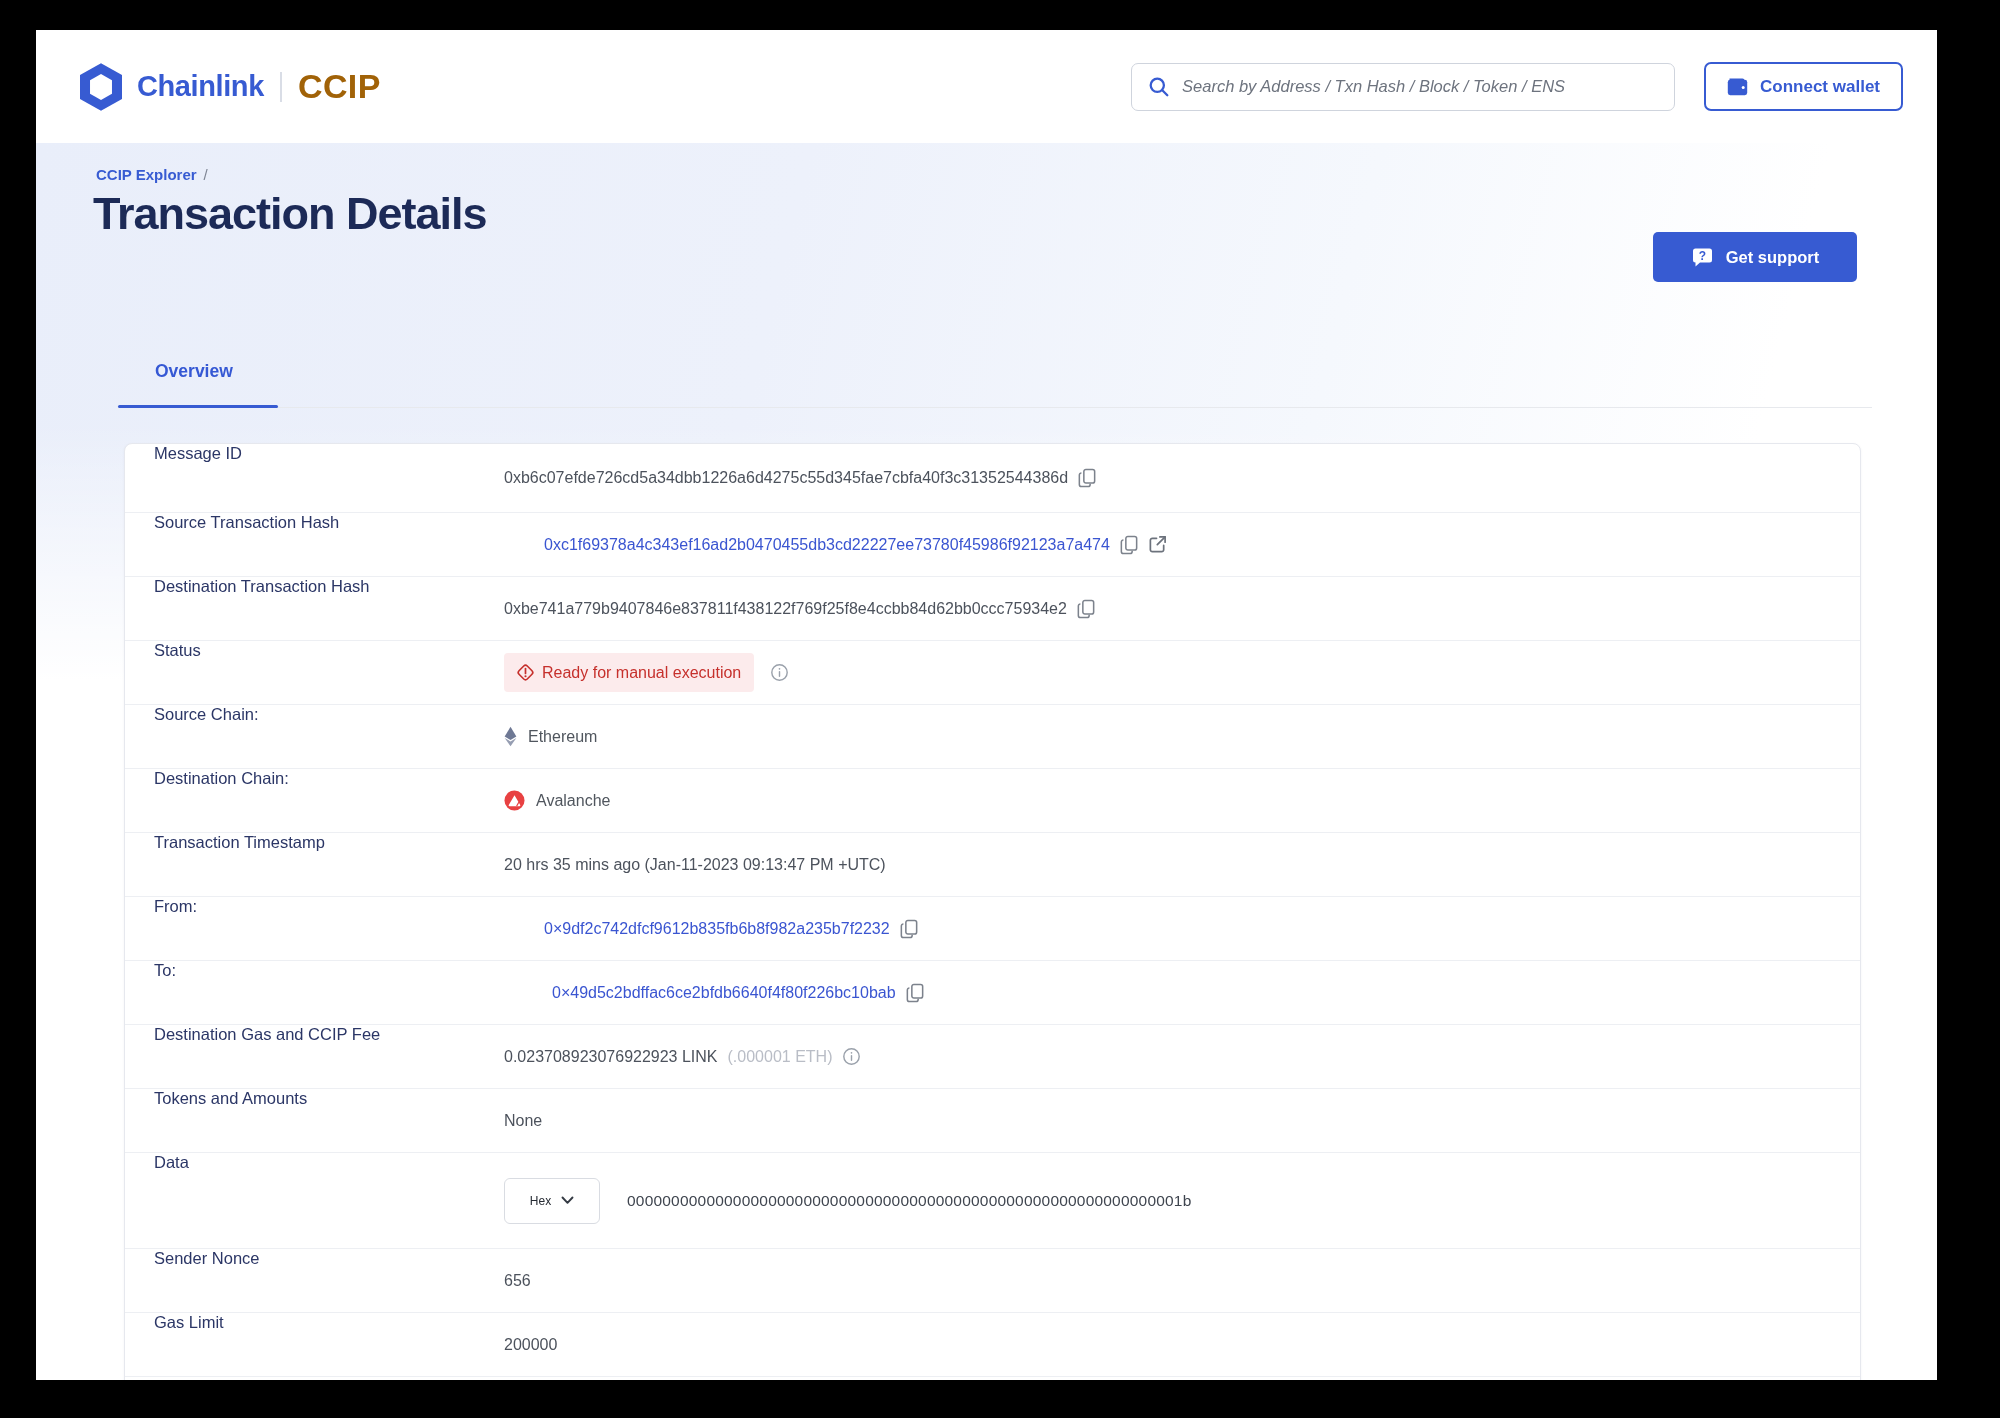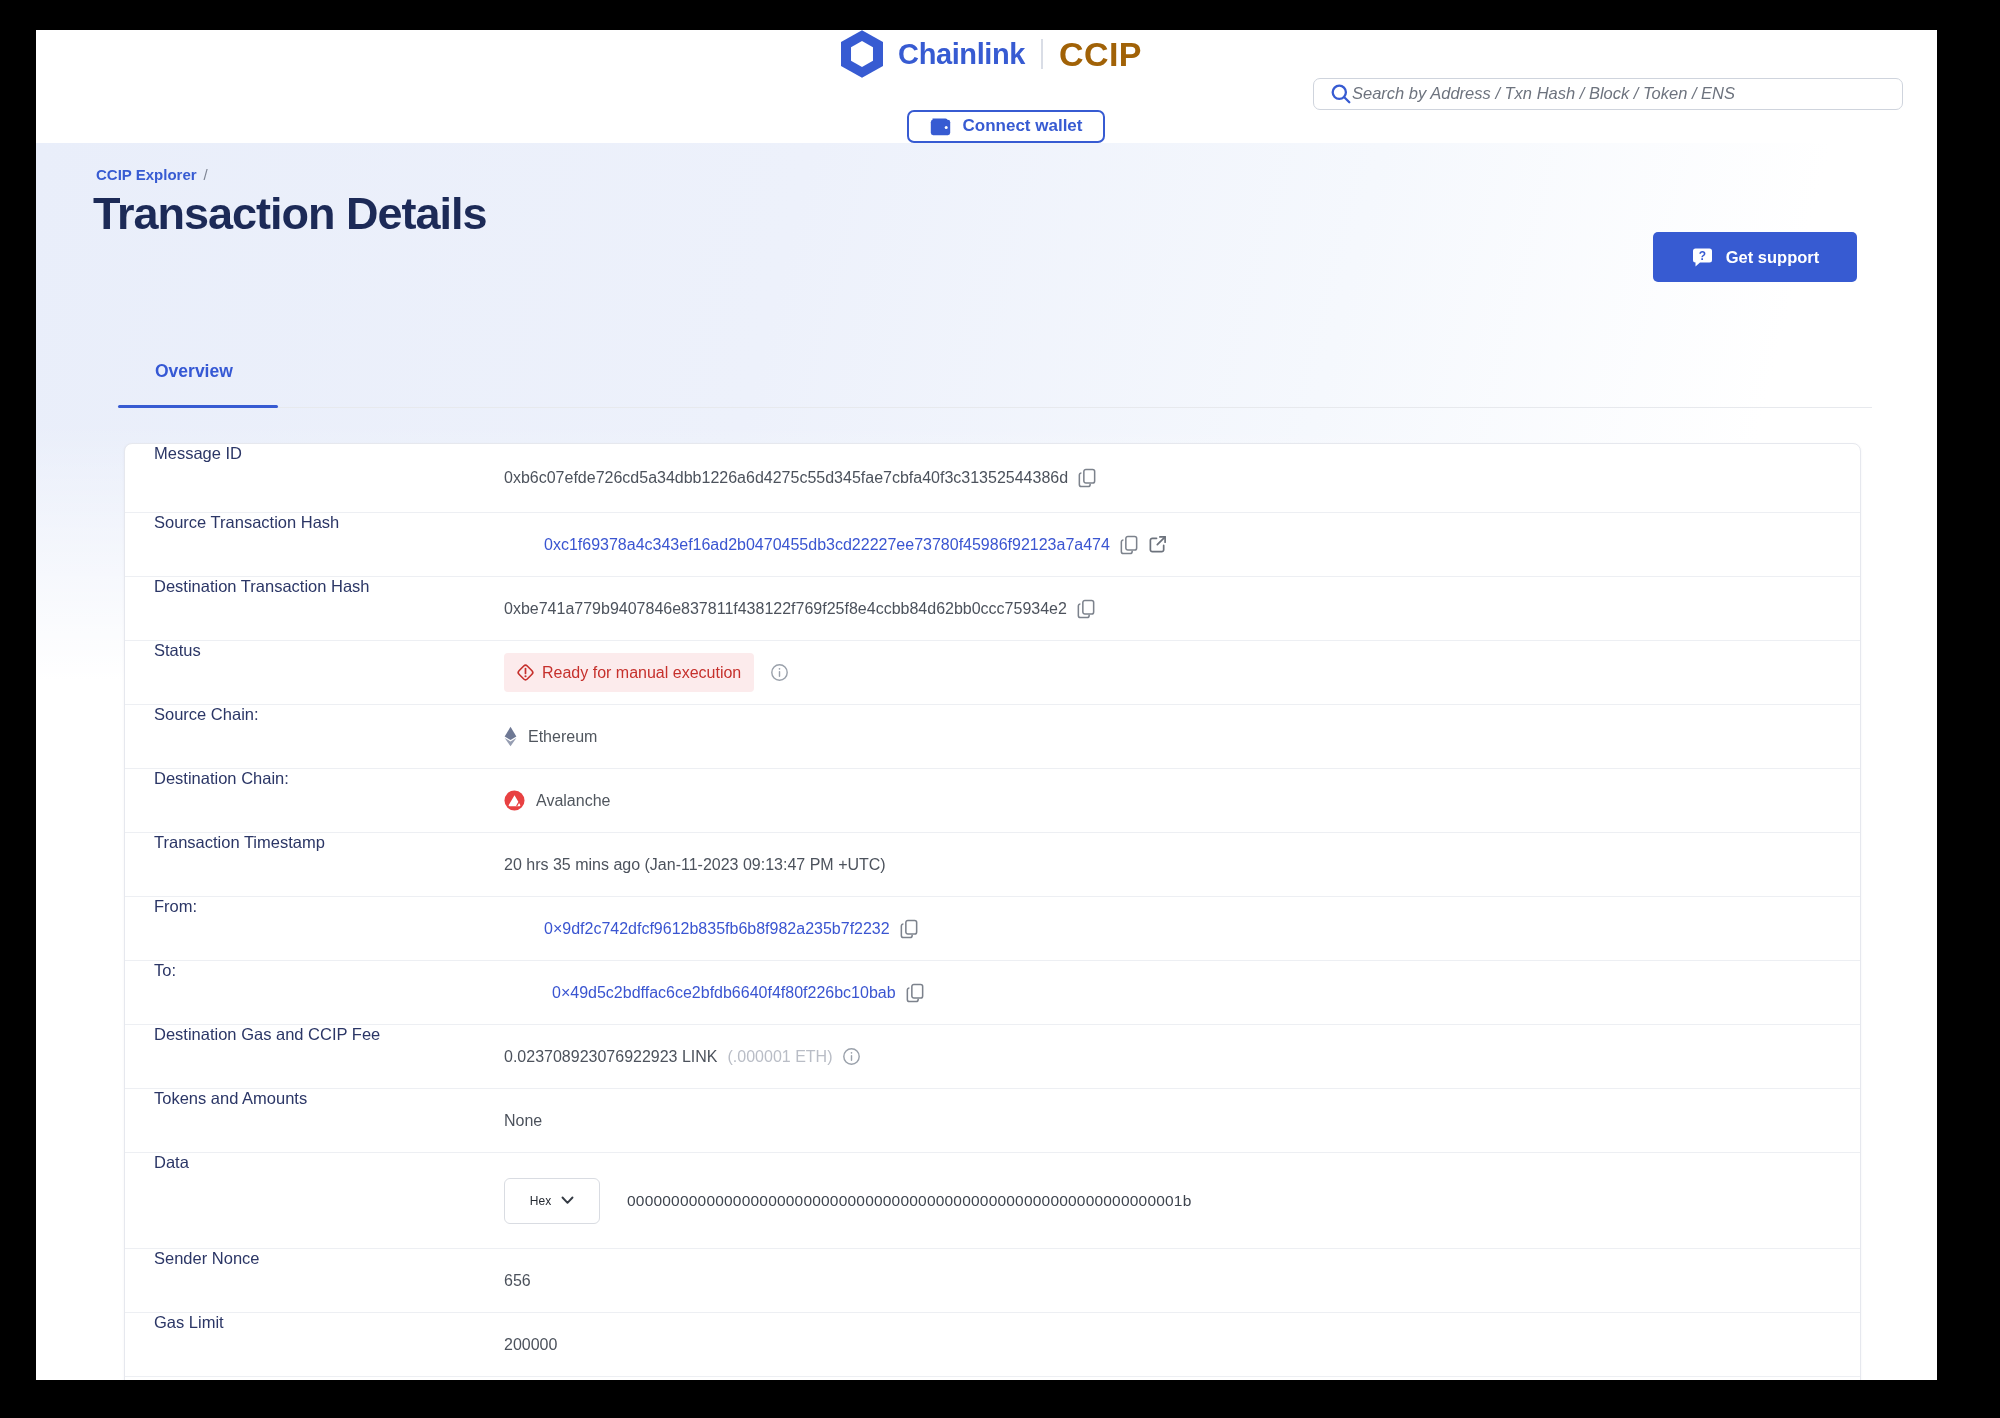--- a/index.html
+++ b/index.html
@@ -3,28 +3,28 @@
 <meta charset="utf-8">
 <style>
   * { box-sizing: border-box; margin: 0; padding: 0; }
   html,body { width:2000px; height:1418px; background:#000; overflow:hidden;
     font-family:"Liberation Sans", sans-serif; }
   .frame { position:absolute; left:36px; top:30px; width:1901px; height:1350px;
     background:#fff; overflow:hidden; }
 
   
   .topbar { position:absolute; top:0; left:0; right:0; height:113px; background:#fff;
-    display:flex; align-items:center; padding:0 34px 0 44px; z-index:6;flex-direction:column; }
+    display:flex; align-items:center; padding:0 34px 0 44px; z-index:6; }
   .brand { display:flex; align-items:center; }
   .brand-logo { display:flex; align-items:center; margin-right:15px; }
   .brand-name { font-size:29px; font-weight:700; color:#375bd2; letter-spacing:-0.4px; }
   .brand-sep { width:2px; height:30px; background:#d9dde6; margin:0 16px; }
   .brand-product { font-size:34px; font-weight:600; color:#a16207; letter-spacing:0.4px; }
-  .search { margin-left:auto; width:590px; height:48px; border:1px solid #cfd4dd; border-radius:7px;
-    display:flex; align-items:center; padding:0 16px; background:#fff; }
+  .search { margin-left:auto; width:544px; height:48px; border:1px solid #cfd4dd; border-radius:7px;
+    display:flex; align-items:center; padding:0 16px; gap:12px; background:#fff; }
   .search input { border:none; outline:none; flex:1; font-size:16.5px; color:#3c424c;
     font-family:"Liberation Sans", sans-serif; background:transparent; }
   .search input::placeholder { color:#6d737e; font-style:italic; }
   .connect { margin-left:29px; height:49px; padding:0 21px; border:2px solid #375bd2; background:#fff;
     color:#375bd2; border-radius:7px; font-size:17px; font-weight:600; display:flex; gap:12px;
     align-items:center; cursor:pointer; font-family:"Liberation Sans", sans-serif; }
 
   
   .hero { position:absolute; top:113px; left:0; width:100%; height:560px; z-index:0;
     background:

